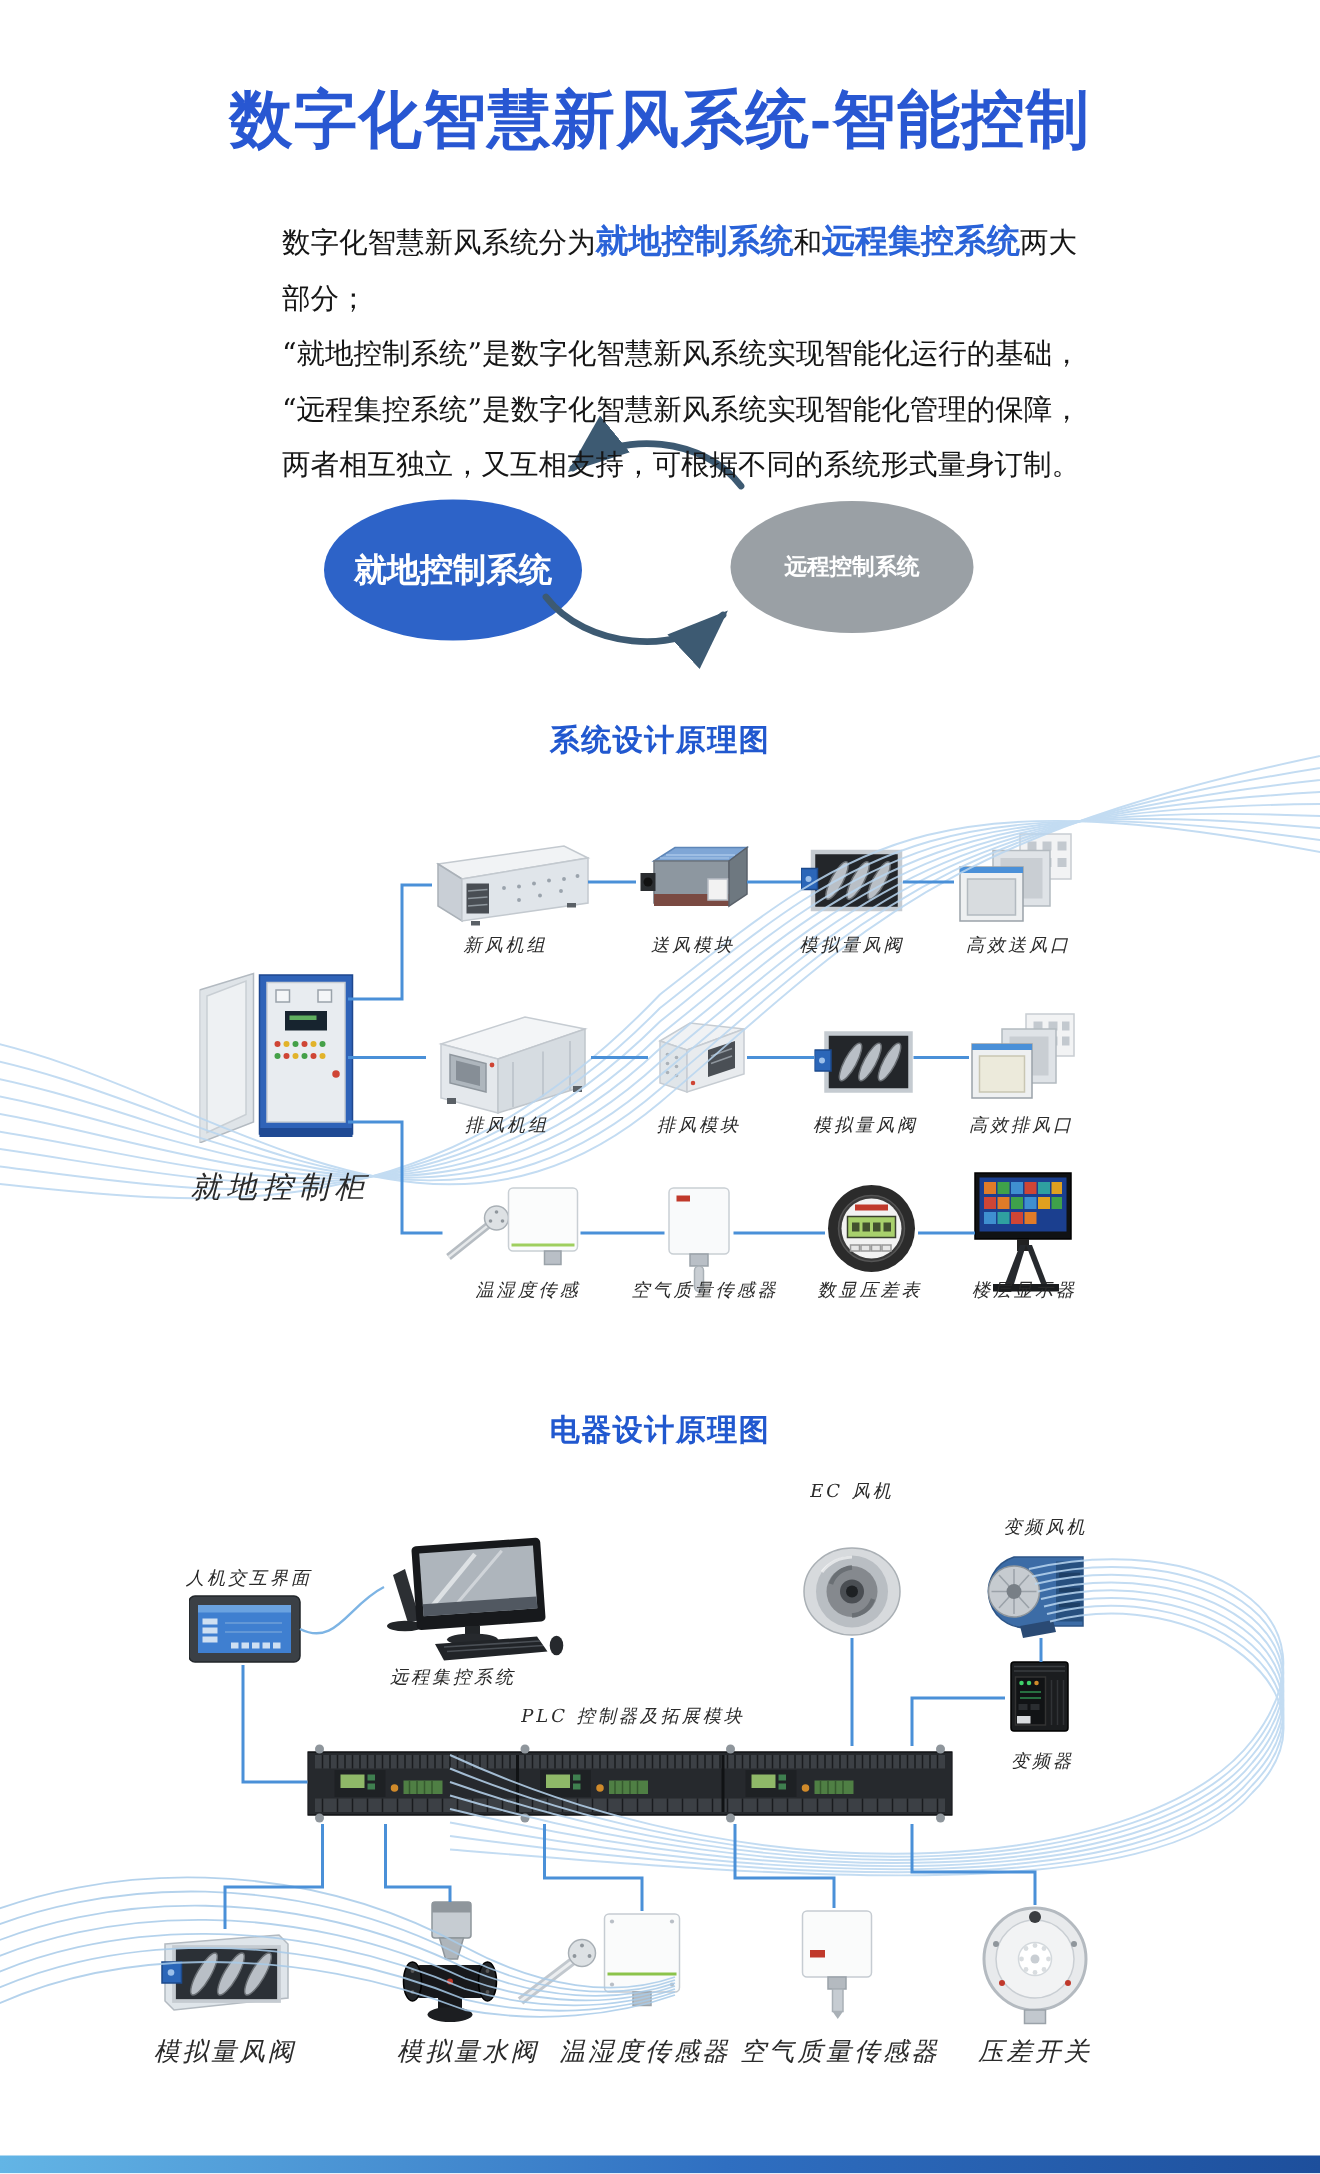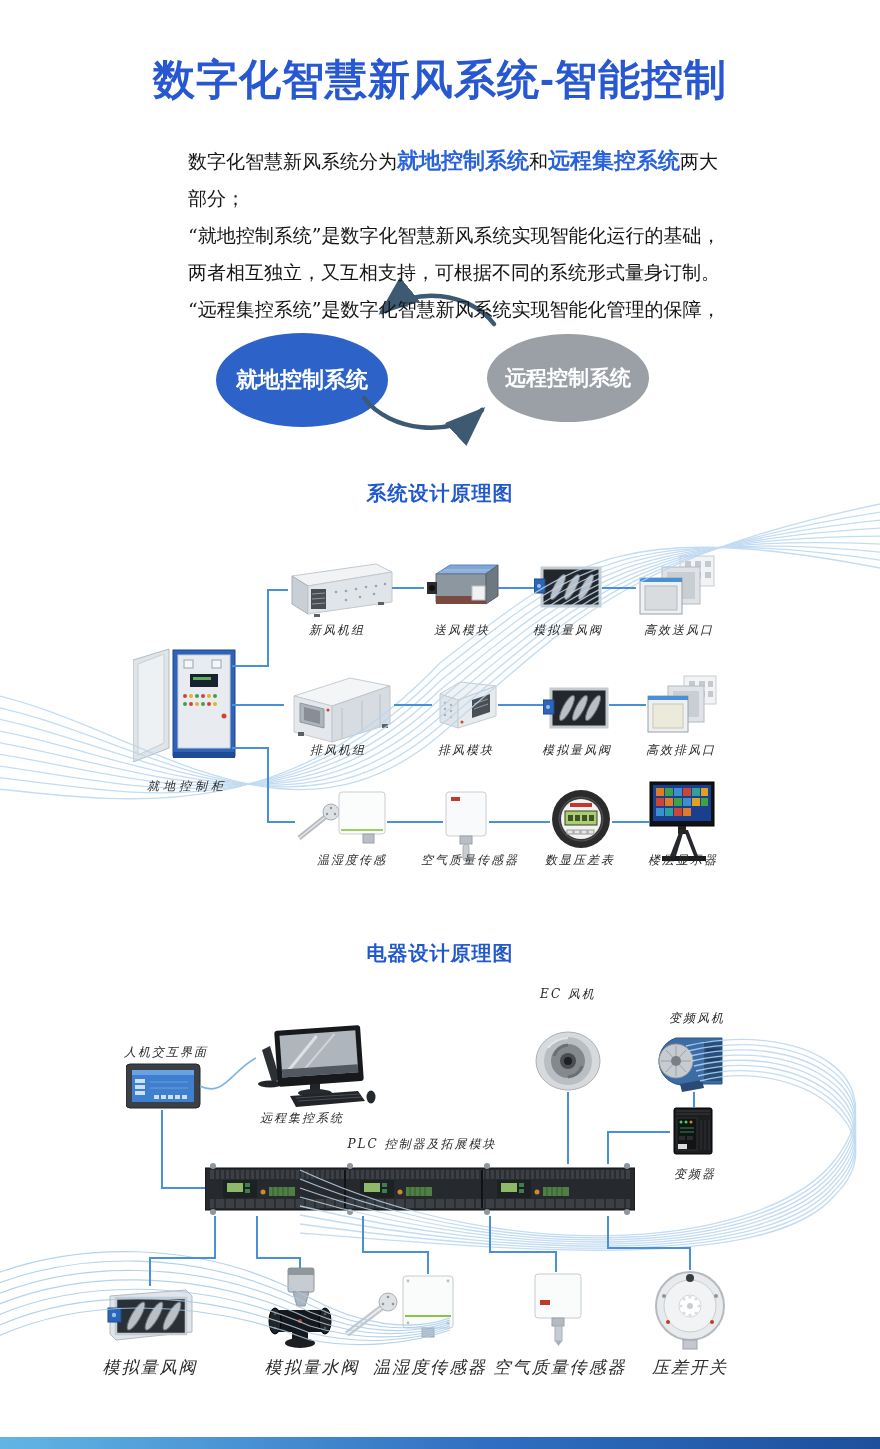--- a/index.html
+++ b/index.html
@@ -13,53 +13,53 @@
          font-family:"DejaVu Serif",serif;font-size:19px;color:#151515;line-height:37px;}
   .intro .hl{color:#2a63d8;font-weight:bold;font-size:22px;
              font-family:"Liberation Sans",sans-serif;}
   .ellipse-label{position:absolute;color:#fff;font-weight:bold;white-space:nowrap;
                  transform:translate(-50%,-50%);font-family:"Liberation Sans",sans-serif;}
   .sec-heading{position:absolute;left:0;right:0;text-align:center;
                font-size:20px;font-weight:bold;color:#2158cf;letter-spacing:1px;}
   .lbl{position:absolute;transform:translateX(-50%);white-space:nowrap;
        font-family:"DejaVu Serif",serif;font-style:italic;font-size:12px;
        color:#2a2a2a;letter-spacing:2px;}
-  .lbl.big{font-size:12px;letter-spacing:4px;}
+  .lbl.big{font-size:20px;letter-spacing:4px;}
   .lbl.b17{font-size:17px;}
   .footer-bar{position:absolute;left:0;top:1437px;width:880px;height:12px;
               background:linear-gradient(90deg,#63b5e5,#2f6fc1 55%,#1d4f9c);}
   svg{display:block;}
   .dev{position:absolute;}
   .overlay{position:absolute;left:0;top:0;z-index:2;pointer-events:none;}
   .dev{z-index:1;}
   .lbl,.sec-heading,.title,.intro,.ellipse-label{z-index:3;}
 </style>
 </head>
 <body>
 
 <div class="page">
 
   <div class="title">数字化智慧新风系统-智能控制</div>
 
   <div class="intro">
     <div><span>数字化智慧新风系统分为</span><span class="hl">就地控制系统</span><span>和</span><span class="hl">远程集控系统</span><span>两大部分；</span></div>
     <div>“就地控制系统”是数字化智慧新风系统实现智能化运行的基础，</div>
+    <div>“远程集控系统”是数字化智慧新风系统实现智能化管理的保障，</div>
     <div>两者相互独立，又互相支持，可根据不同的系统形式量身订制。</div>
-    <div>“远程集控系统”是数字化智慧新风系统实现智能化管理的保障，</div>
   </div>
 
   <svg class="abs" style="left:212px;top:330px;z-index:1" width="180" height="100" viewBox="0 0 180 100">
     <ellipse cx="90" cy="50" rx="86" ry="47" fill="#2d63c8"></ellipse>
   </svg>
   <div class="ellipse-label" style="left:302px;top:380px;font-size:22px">就地控制系统</div>
 
   <svg class="abs" style="left:485px;top:332px;z-index:1" width="166" height="92" viewBox="0 0 166 92">
     <ellipse cx="83" cy="46" rx="81" ry="44" fill="#9aa0a5"></ellipse>
   </svg>
-  <div class="ellipse-label" style="left:568px;top:378px;font-size:21px">远程控制系统</div>
+  <div class="ellipse-label" style="left:568px;top:378px;font-size:15px">远程控制系统</div>
 
   <div class="sec-heading" style="top:940px">电器设计原理图</div>
   <div class="sec-heading" style="top:480px">系统设计原理图</div>
 
   <svg class="dev" style="left:133px;top:644px" width="106" height="118" viewBox="0 0 106 118">
     <polygon points="0,16 36,5 36,104 0,118" fill="#dfe4e8" stroke="#b3bac1"></polygon>
     <polygon points="5,20 31,10 31,99 5,111" fill="#eef1f3" stroke="#c9cfd4"></polygon>
     <rect x="40" y="6" width="62" height="106" fill="#2f63b8" stroke="#1e478f"></rect>
     <rect x="45" y="11" width="52" height="93" fill="#e8ecf0" stroke="#c6ccd2"></rect>
     <rect x="51" y="16" width="9" height="8" fill="#f4f6f8" stroke="#9aa3ab"></rect>

